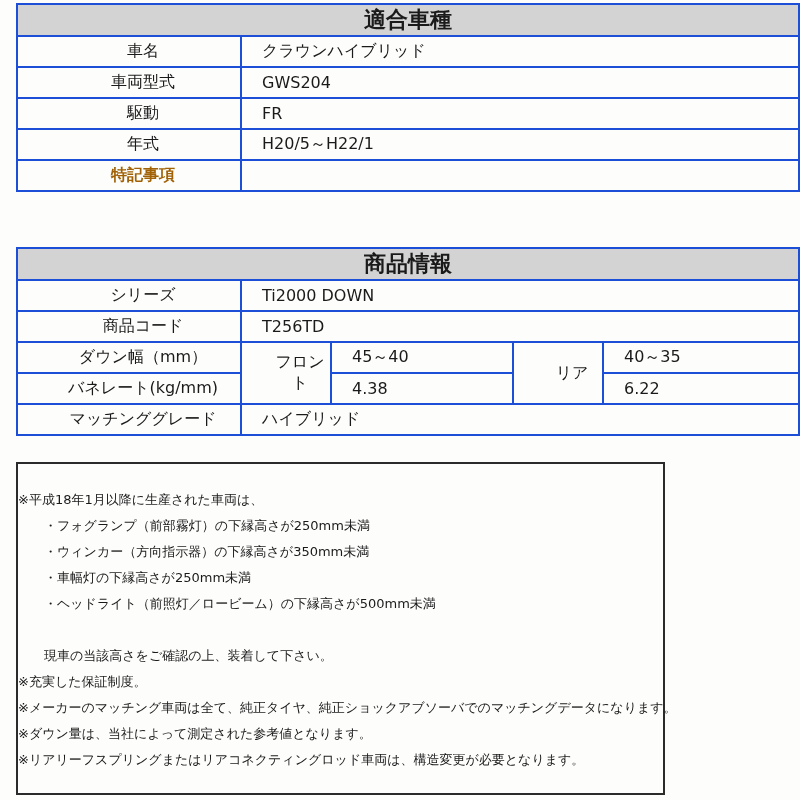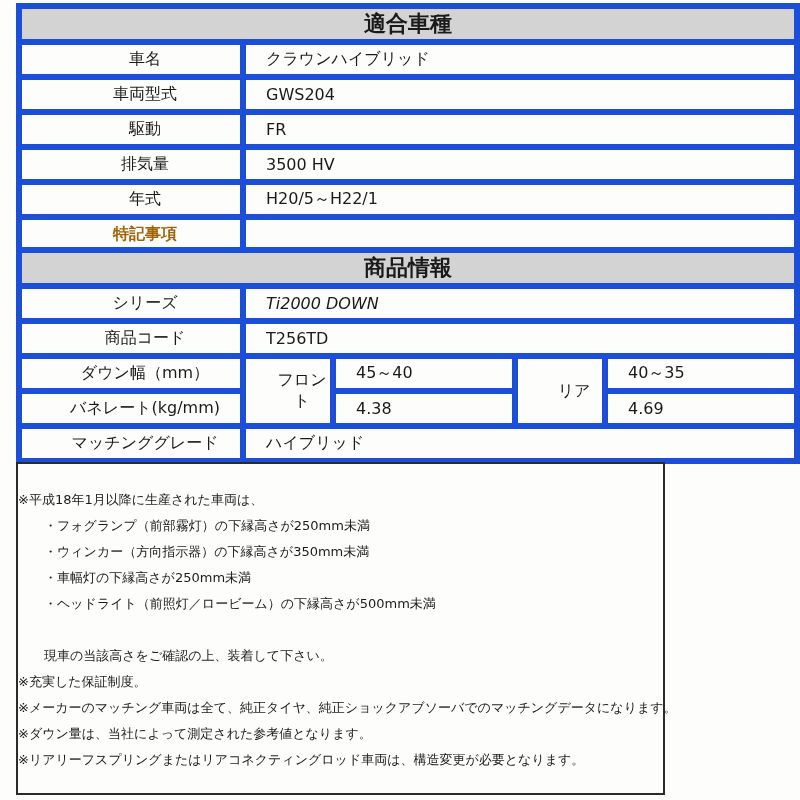--- a/index.html
+++ b/index.html
@@ -1,24 +1,24 @@
 <!DOCTYPE html>
 <html><head>
 <meta charset="utf-8">
 <style>
   html, body { margin:0; padding:0; background:#fdfefc; }
   body { width:800px; height:800px; position:relative; overflow:hidden;
          font-family:"DejaVu Sans", sans-serif; color:#1a1a1a; }
   table { border-collapse:collapse; position:absolute; left:16px; width:784px; table-layout:fixed; }
-  td, th { border:6px solid #1d4ed8; padding:0; font-size:16px; font-weight:normal;margin-top:7px; }
+  td, th { border:2px solid #1d4ed8; padding:0; font-size:16px; font-weight:normal;margin-top:7px; }
   .hdr { background:#d3d3d3; height:37px; font-size:22px; font-weight:bold; text-align:center; }
   .lbl { text-align:center;padding-left:28px; }
   .val { text-align:left; padding-left:20px; }
   .red { color:#a16207; font-weight:bold; }
-  .ital { font-style:italic; }
+  .ital { }
   #t1 { top:3px; }
   #t1 td { height:29px; }
   #t2 { top:247px; }
   #t2 td { height:29px; }
   .notes { position:absolute; left:16px; top:462px; width:649px; height:333px;
            border:2px solid #2b2b2b; box-sizing:border-box; }
   .note { position:absolute; left:0; font-size:13px; white-space:nowrap; line-height:16px; }
 </style>
 </head>
 <body>
@@ -36,24 +36,20 @@
     <td class="lbl">車名</td>
     <td class="val">クラウンハイブリッド</td>
   </tr>
   <tr>
     <td class="lbl">車両型式</td>
     <td class="val">GWS204</td>
   </tr>
   <tr>
     <td class="lbl">駆動</td>
     <td class="val">FR</td>
-  </tr>
-  <tr>
-    <td class="lbl">排気量</td>
-    <td class="val">3500 HV</td>
   </tr>
   <tr>
     <td class="lbl">年式</td>
     <td class="val">H20/5～H22/1</td>
   </tr>
   <tr>
     <td class="lbl red">特記事項</td>
     <td class="val"></td>
   </tr>
 </tbody>
@@ -82,21 +78,21 @@
   <tr>
     <td class="lbl">ダウン幅（mm）</td>
     <td rowspan="2" class="lbl">フロント</td>
     <td class="val">45～40</td>
     <td rowspan="2" class="lbl">リア</td>
     <td class="val">40～35</td>
   </tr>
   <tr>
     <td class="lbl">バネレート(kg/mm)</td>
     <td class="val">4.38</td>
-    <td class="val">4.69</td>
+    <td class="val">6.22</td>
   </tr>
   <tr>
     <td class="lbl">マッチンググレード</td>
     <td colspan="4" class="val">ハイブリッド</td>
   </tr>
 </tbody>
   </table>
 
 <div class="notes">
   <div class="note" style="top:28px">※平成18年1月以降に生産された車両は、</div>

